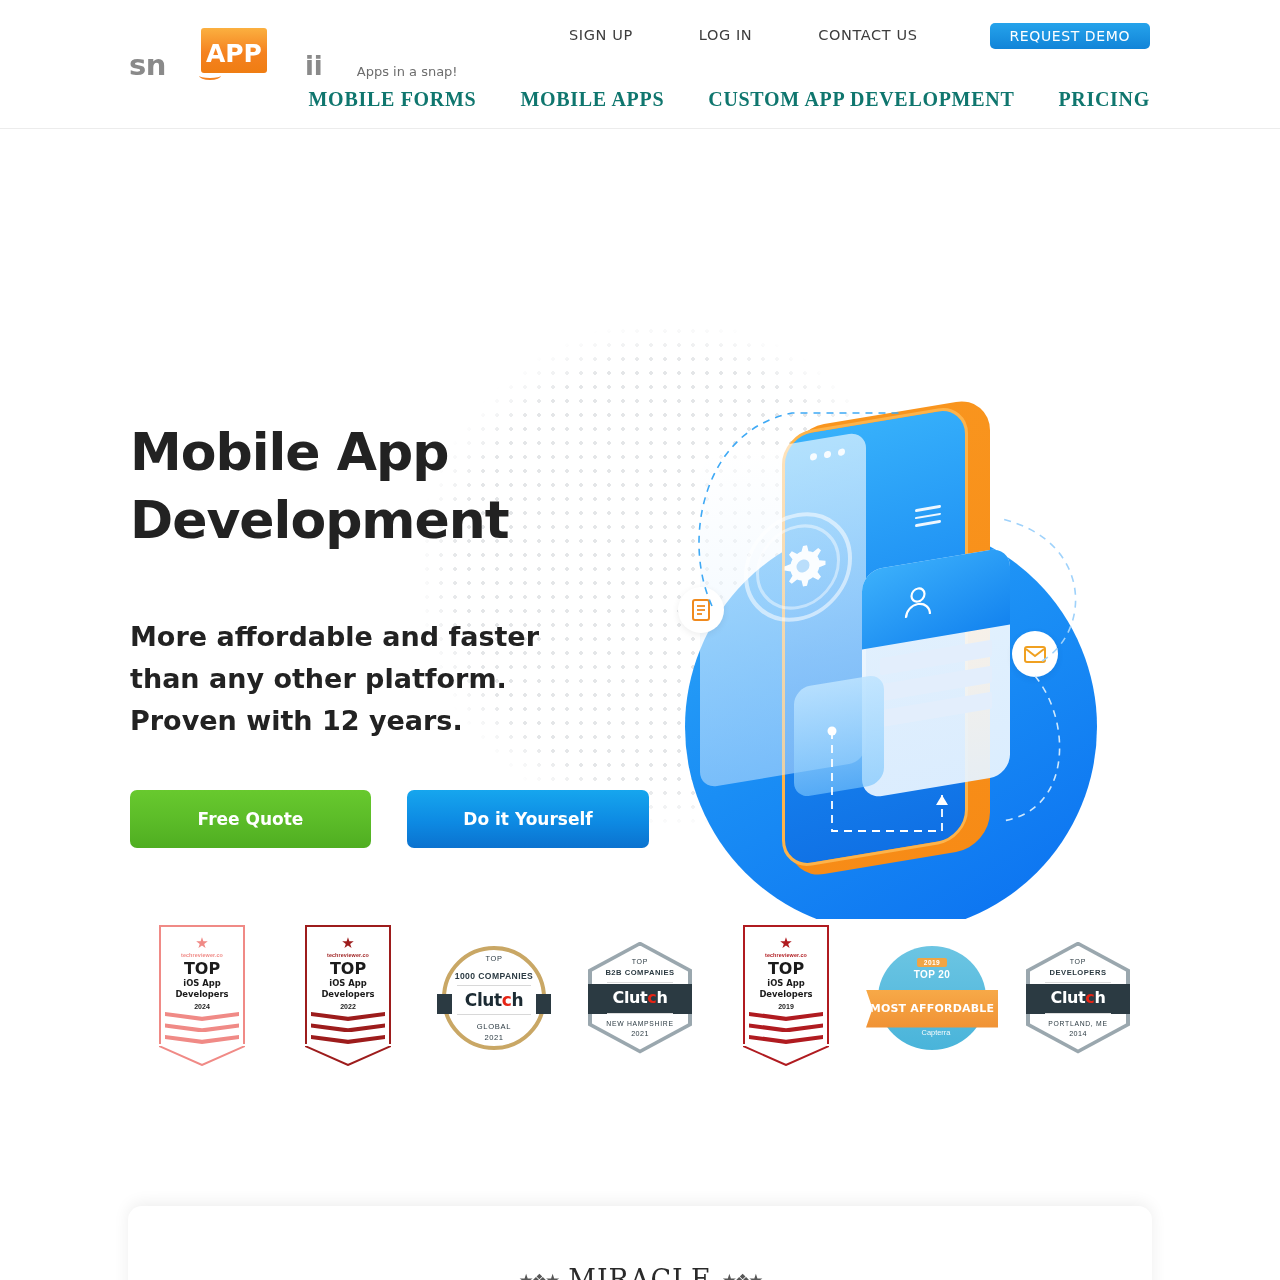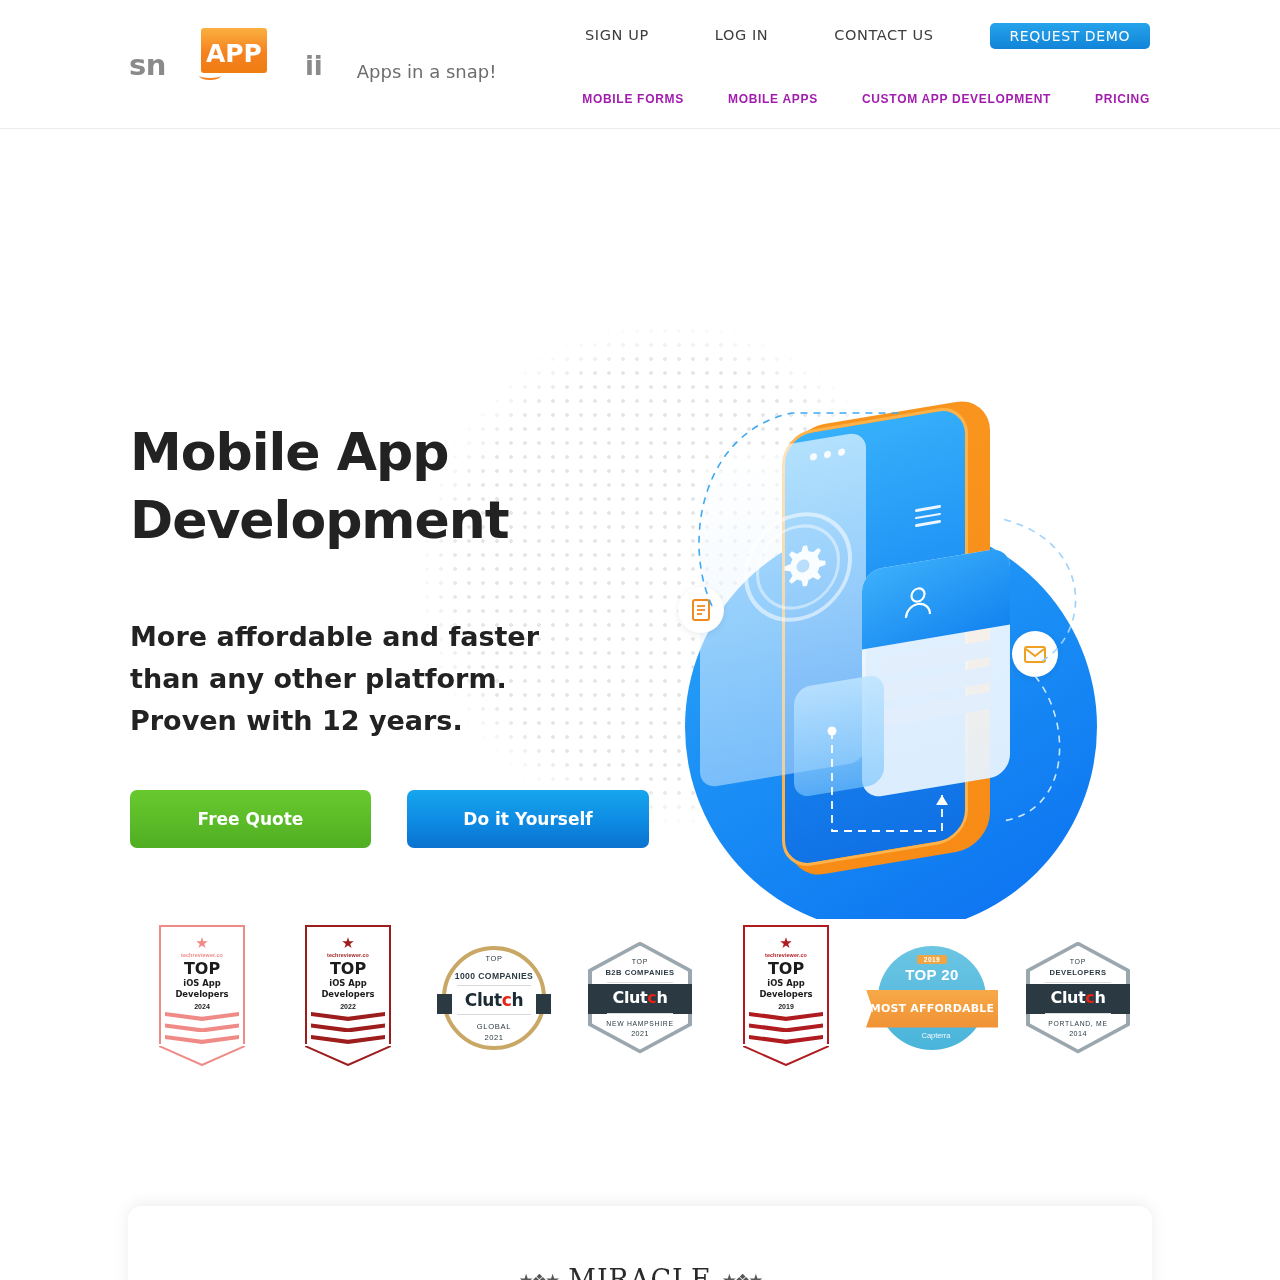--- a/index.html
+++ b/index.html
@@ -56,21 +56,21 @@
     position: relative; top: -7px;
   }
   .logo-smile {
     position: absolute;
     left: 70px; bottom: 6px;
     width: 22px; height: 9px;
     border-bottom: 2.5px solid #f58220;
     border-radius: 0 0 50% 50%;
   }
   .tagline {
-    font-size: 18px; color: #6d6d6d;
+    font-size: 13px; color: #6d6d6d;
     font-family: "DejaVu Sans", sans-serif;
     position: relative; top: 9px;
   }
 
   .top-nav {
     position: absolute; right: 130px; top: 18px;
     display: flex; align-items: center; gap: 0;
   }
   .top-nav a.top-link {
     font-family: "DejaVu Sans", sans-serif;
@@ -80,32 +80,32 @@
     padding: 0 33px;
     line-height: 35px;
   }
   .demo-btn {
     background: linear-gradient(180deg, #25a3eb 0%, #1284d8 100%);
     color: #ffffff;
     font-family: "DejaVu Sans", sans-serif;
     font-size: 14px; letter-spacing: 0.6px;
     border: none; border-radius: 5px;
     padding: 0 20px; height: 26px;
-    margin-left: 23px;
+    margin-left: 39px;
     cursor: pointer;
   }
 
   .main-nav {
     position: absolute; right: 130px; top: 86px;
     display: flex; align-items: center;
   }
   .main-nav a {
-    font-family: Liberation Sans, sans-serif;
-    font-size: 12px; font-weight: bold;
-    color: #a21caf; letter-spacing: 0.7px;
+    font-family: Liberation Serif, serif;
+    font-size: 20px; font-weight: bold;
+    color: #0f766e; letter-spacing: 0.7px;
     text-decoration: none;
     padding: 0 22px;
     line-height: 26px;
   }
   .main-nav a:last-child { padding-right: 0; }
 
   
   .hero {
     position: relative;
     width: 1280px; height: 790px;
@@ -322,21 +322,21 @@
   .cap {
     width: 108px; height: 104px; border-radius:50%;
     background: linear-gradient(180deg,#6cc5e3 0%, #49b4da 100%);
     display:flex; flex-direction:column; align-items:center; justify-content:center;
     position:relative;
   }
   .cap-yr {
     background:#f0a545; color:#fff; font-size:6.6px; font-weight:bold;
     padding:1px 7px; border-radius:2px; letter-spacing:.4px;
   }
-  .cap-top { color:#fff; font-size:15px; font-weight:bold; margin-top:2px; letter-spacing:.4px;}
+  .cap-top { color:#fff; font-size:10px; font-weight:bold; margin-top:2px; letter-spacing:.4px;}
   .cap-ribbon {
     position:absolute; left:-12px; right:-12px; top:44px; height:38px;
     background: linear-gradient(180deg,#f7a948 0%, #f09235 100%);
     display:flex; align-items:center; justify-content:center;
     color:#fff; font-size:11px; font-weight:bold; letter-spacing:.2px;
     font-family:"DejaVu Sans",sans-serif;
     clip-path: polygon(0 0, 100% 0, 100% 100%, 0 100%, 5% 50%);
   }
   .cap-soft { color:#fff; font-size:10.5px; font-weight:bold; margin-top:32px; }
   .cap-brand { color:#fff; font-size:7.4px; margin-top:4px; opacity:.95;padding-left:8px; }

